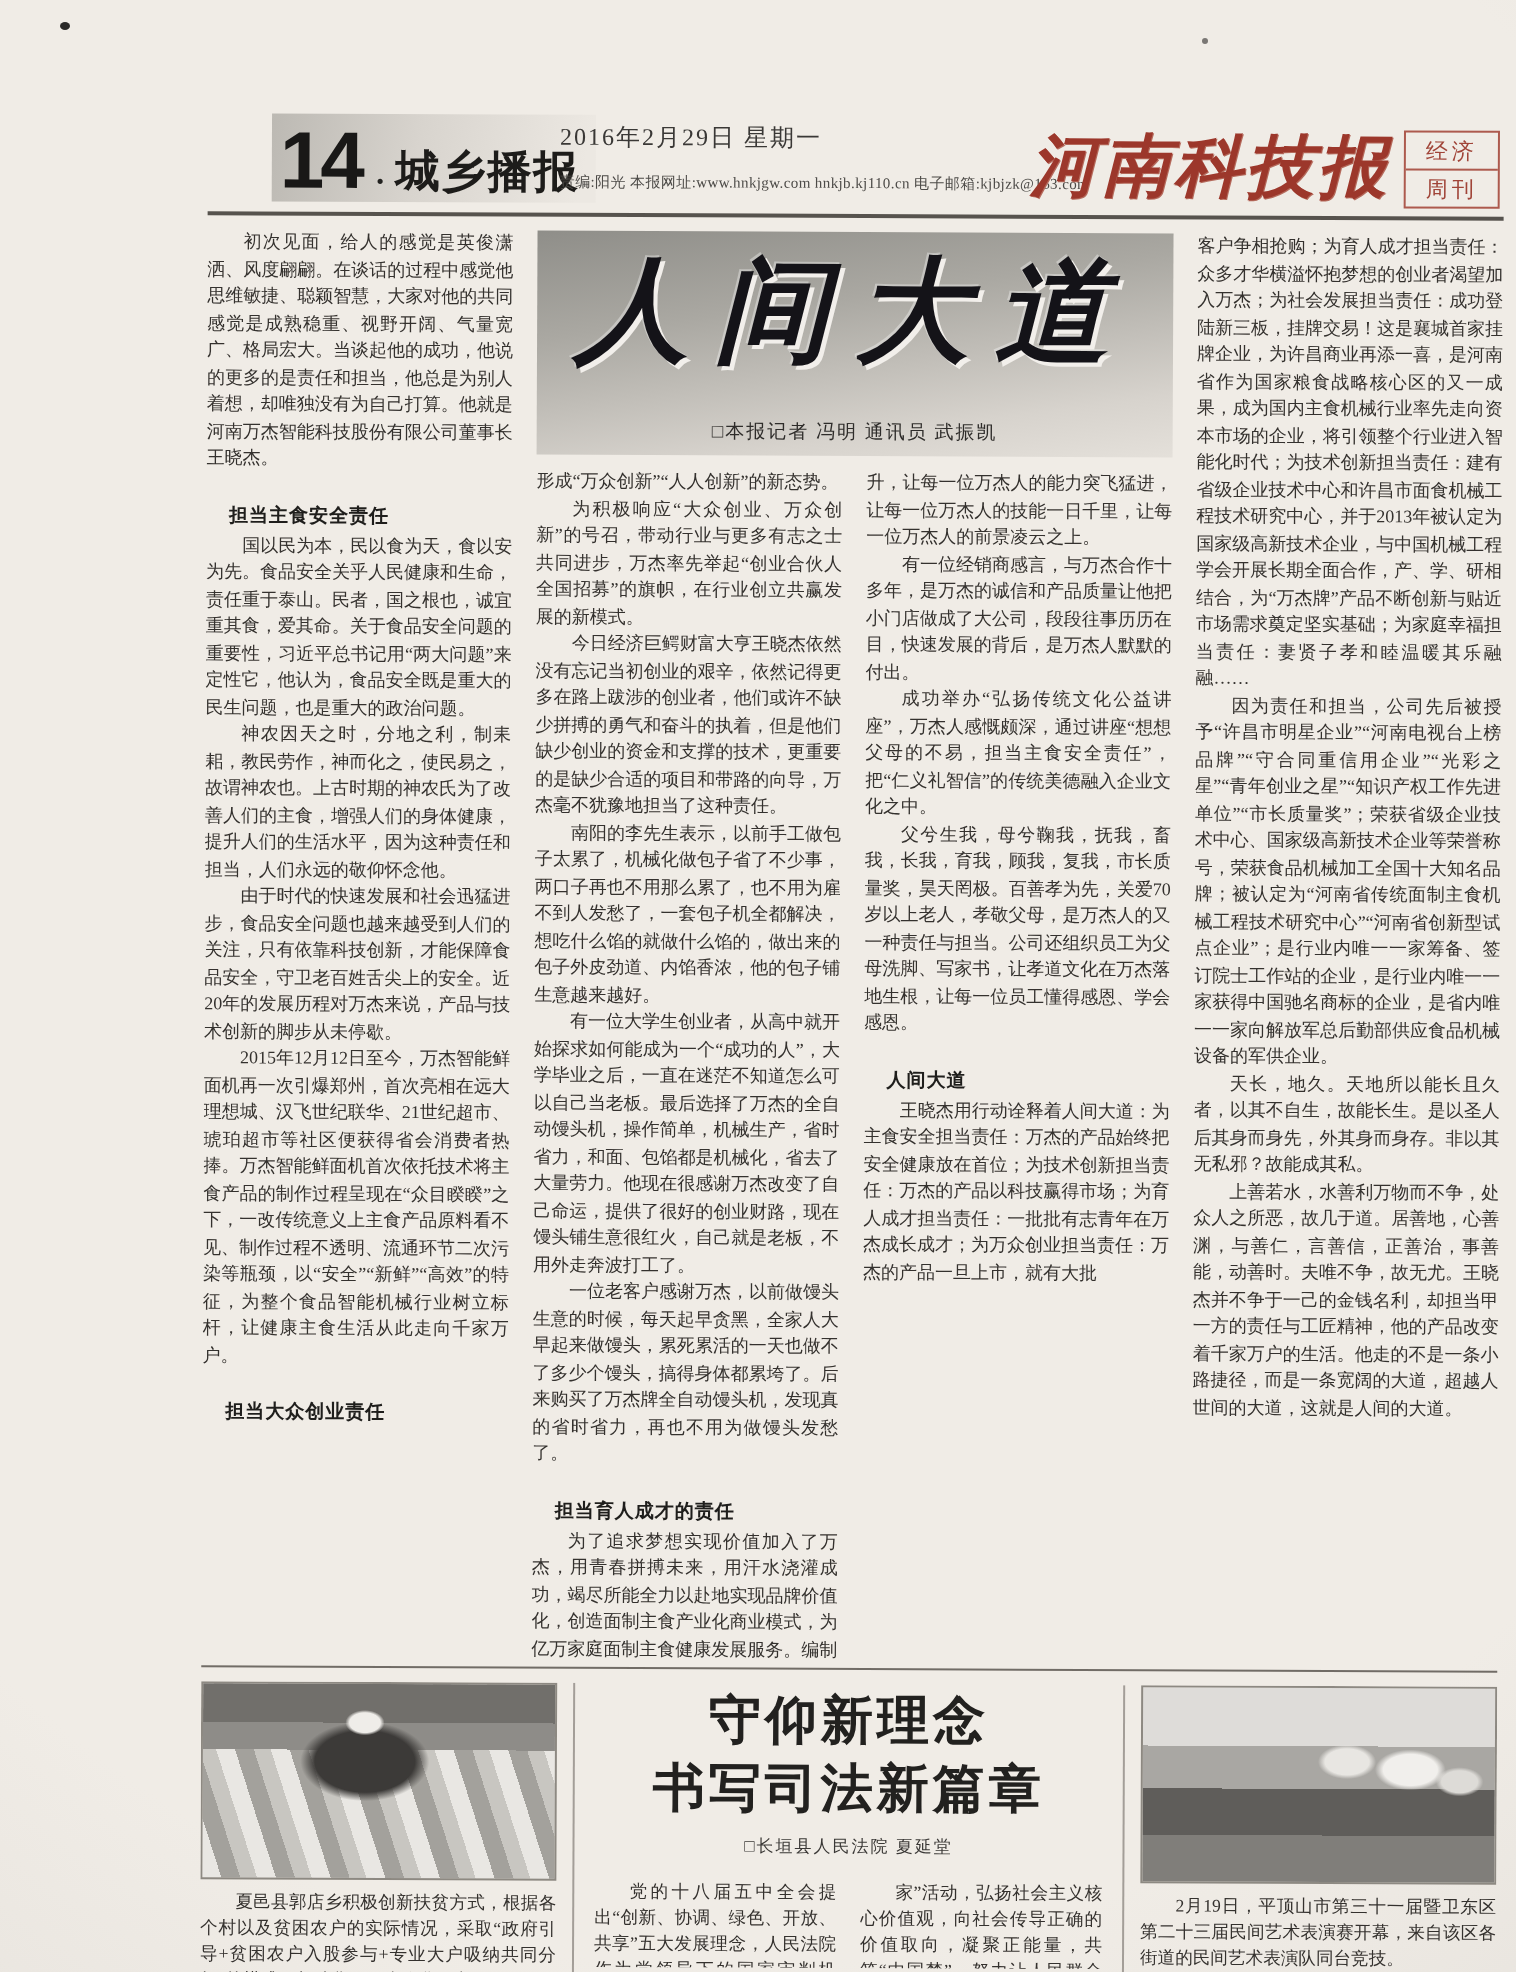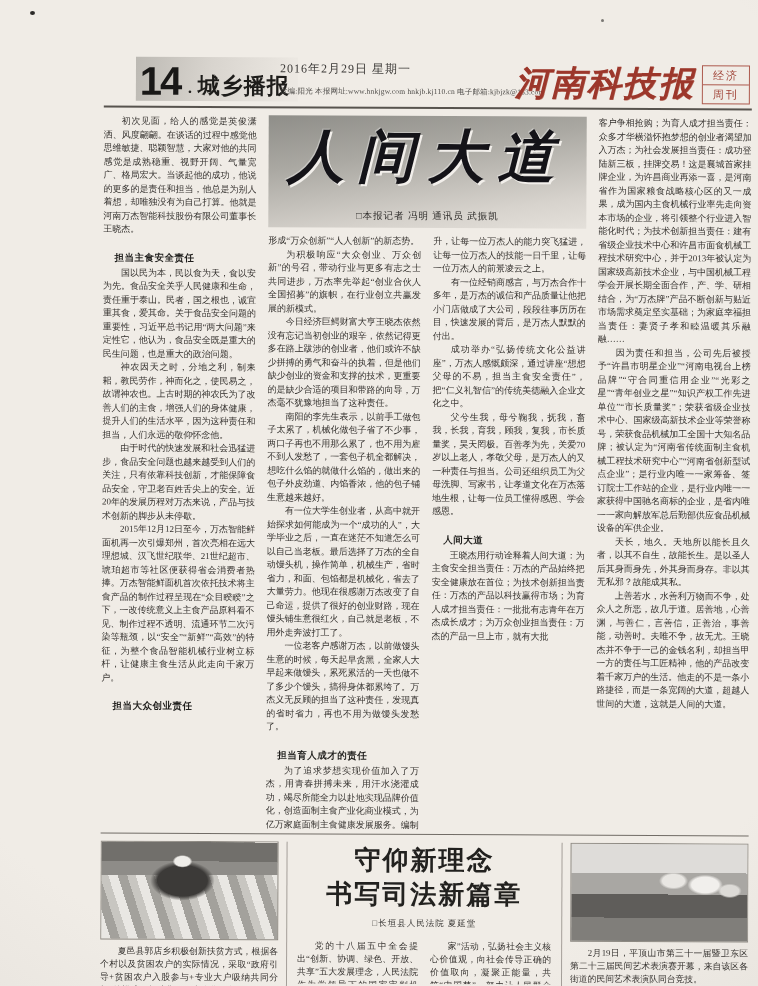--- a/index.html
+++ b/index.html
@@ -172,21 +172,21 @@
           <div class="big-title">人间大道</div>
           <div class="title-byline">□本报记者 冯明  通讯员 武振凯</div>
         </div>
         <div class="mid-cols">
           <div class="col">
               <p class="para noindent">形成“万众创新”“人人创新”的新态势。</p>
               <p class="para">为积极响应“大众创业、万众创新”的号召，带动行业与更多有志之士共同进步，万杰率先举起“创业合伙人全国招募”的旗帜，在行业创立共赢发展的新模式。</p>
               <p class="para">今日经济巨鳄财富大亨王晓杰依然没有忘记当初创业的艰辛，依然记得更多在路上跋涉的创业者，他们或许不缺少拼搏的勇气和奋斗的执着，但是他们缺少创业的资金和支撑的技术，更重要的是缺少合适的项目和带路的向导，万杰毫不犹豫地担当了这种责任。</p>
               <p class="para">南阳的李先生表示，以前手工做包子太累了，机械化做包子省了不少事，两口子再也不用那么累了，也不用为雇不到人发愁了，一套包子机全都解决，想吃什么馅的就做什么馅的，做出来的包子外皮劲道、内馅香浓，他的包子铺生意越来越好。</p>
               <p class="para">有一位大学生创业者，从高中就开始探求如何能成为一个“成功的人”，大学毕业之后，一直在迷茫不知道怎么可以自己当老板。最后选择了万杰的全自动馒头机，操作简单，机械生产，省时省力，和面、包馅都是机械化，省去了大量劳力。他现在很感谢万杰改变了自己命运，提供了很好的创业财路，现在馒头铺生意很红火，自己就是老板，不用外走奔波打工了。</p>
-              <p class="para">一位老客户感谢万杰，以前做馒头生意的时候，每天起早贪黑，全家人大早起来做馒头，累死累活的一天也做不了多少个馒头，搞得身体都累垮了。万杰义无反顾的担当了这种责任，发现真的省时省力，再也不用为做馒头发愁了。</p>
+              <p class="para">一位老客户感谢万杰，以前做馒头生意的时候，每天起早贪黑，全家人大早起来做馒头，累死累活的一天也做不了多少个馒头，搞得身体都累垮了。后来购买了万杰牌全自动馒头机，发现真的省时省力，再也不用为做馒头发愁了。</p>
               <h4 class="subhead">担当育人成才的责任</h4>
               <p class="para">为了追求梦想实现价值加入了万杰，用青春拼搏未来，用汗水浇灌成功，竭尽所能全力以赴地实现品牌价值化，创造面制主食产业化商业模式，为亿万家庭面制主食健康发展服务。编制主食机械的行业标准，完成主食产业化生态系统运营模式，培养卓越人才创造社会价值。让每一位万杰人的素质迅速提</p>
             </div>
           <div class="col">
               <p class="para noindent">升，让每一位万杰人的能力突飞猛进，让每一位万杰人的技能一日千里，让每一位万杰人的前景凌云之上。</p>
               <p class="para">有一位经销商感言，与万杰合作十多年，是万杰的诚信和产品质量让他把小门店做成了大公司，段段往事历历在目，快速发展的背后，是万杰人默默的付出。</p>
               <p class="para">成功举办“弘扬传统文化公益讲座”，万杰人感慨颇深，通过讲座“想想父母的不易，担当主食安全责任”，把“仁义礼智信”的传统美德融入企业文化之中。</p>
               <p class="para">父兮生我，母兮鞠我，抚我，畜我，长我，育我，顾我，复我，市长质量奖，昊天罔极。百善孝为先，关爱70岁以上老人，孝敬父母，是万杰人的又一种责任与担当。公司还组织员工为父母洗脚、写家书，让孝道文化在万杰落地生根，让每一位员工懂得感恩、学会感恩。</p>
               <h4 class="subhead">人间大道</h4>
               <p class="para">王晓杰用行动诠释着人间大道：为主食安全担当责任：万杰的产品始终把安全健康放在首位；为技术创新担当责任：万杰的产品以科技赢得市场；为育人成才担当责任：一批批有志青年在万杰成长成才；为万众创业担当责任：万杰的产品一旦上市，就有大批</p>

